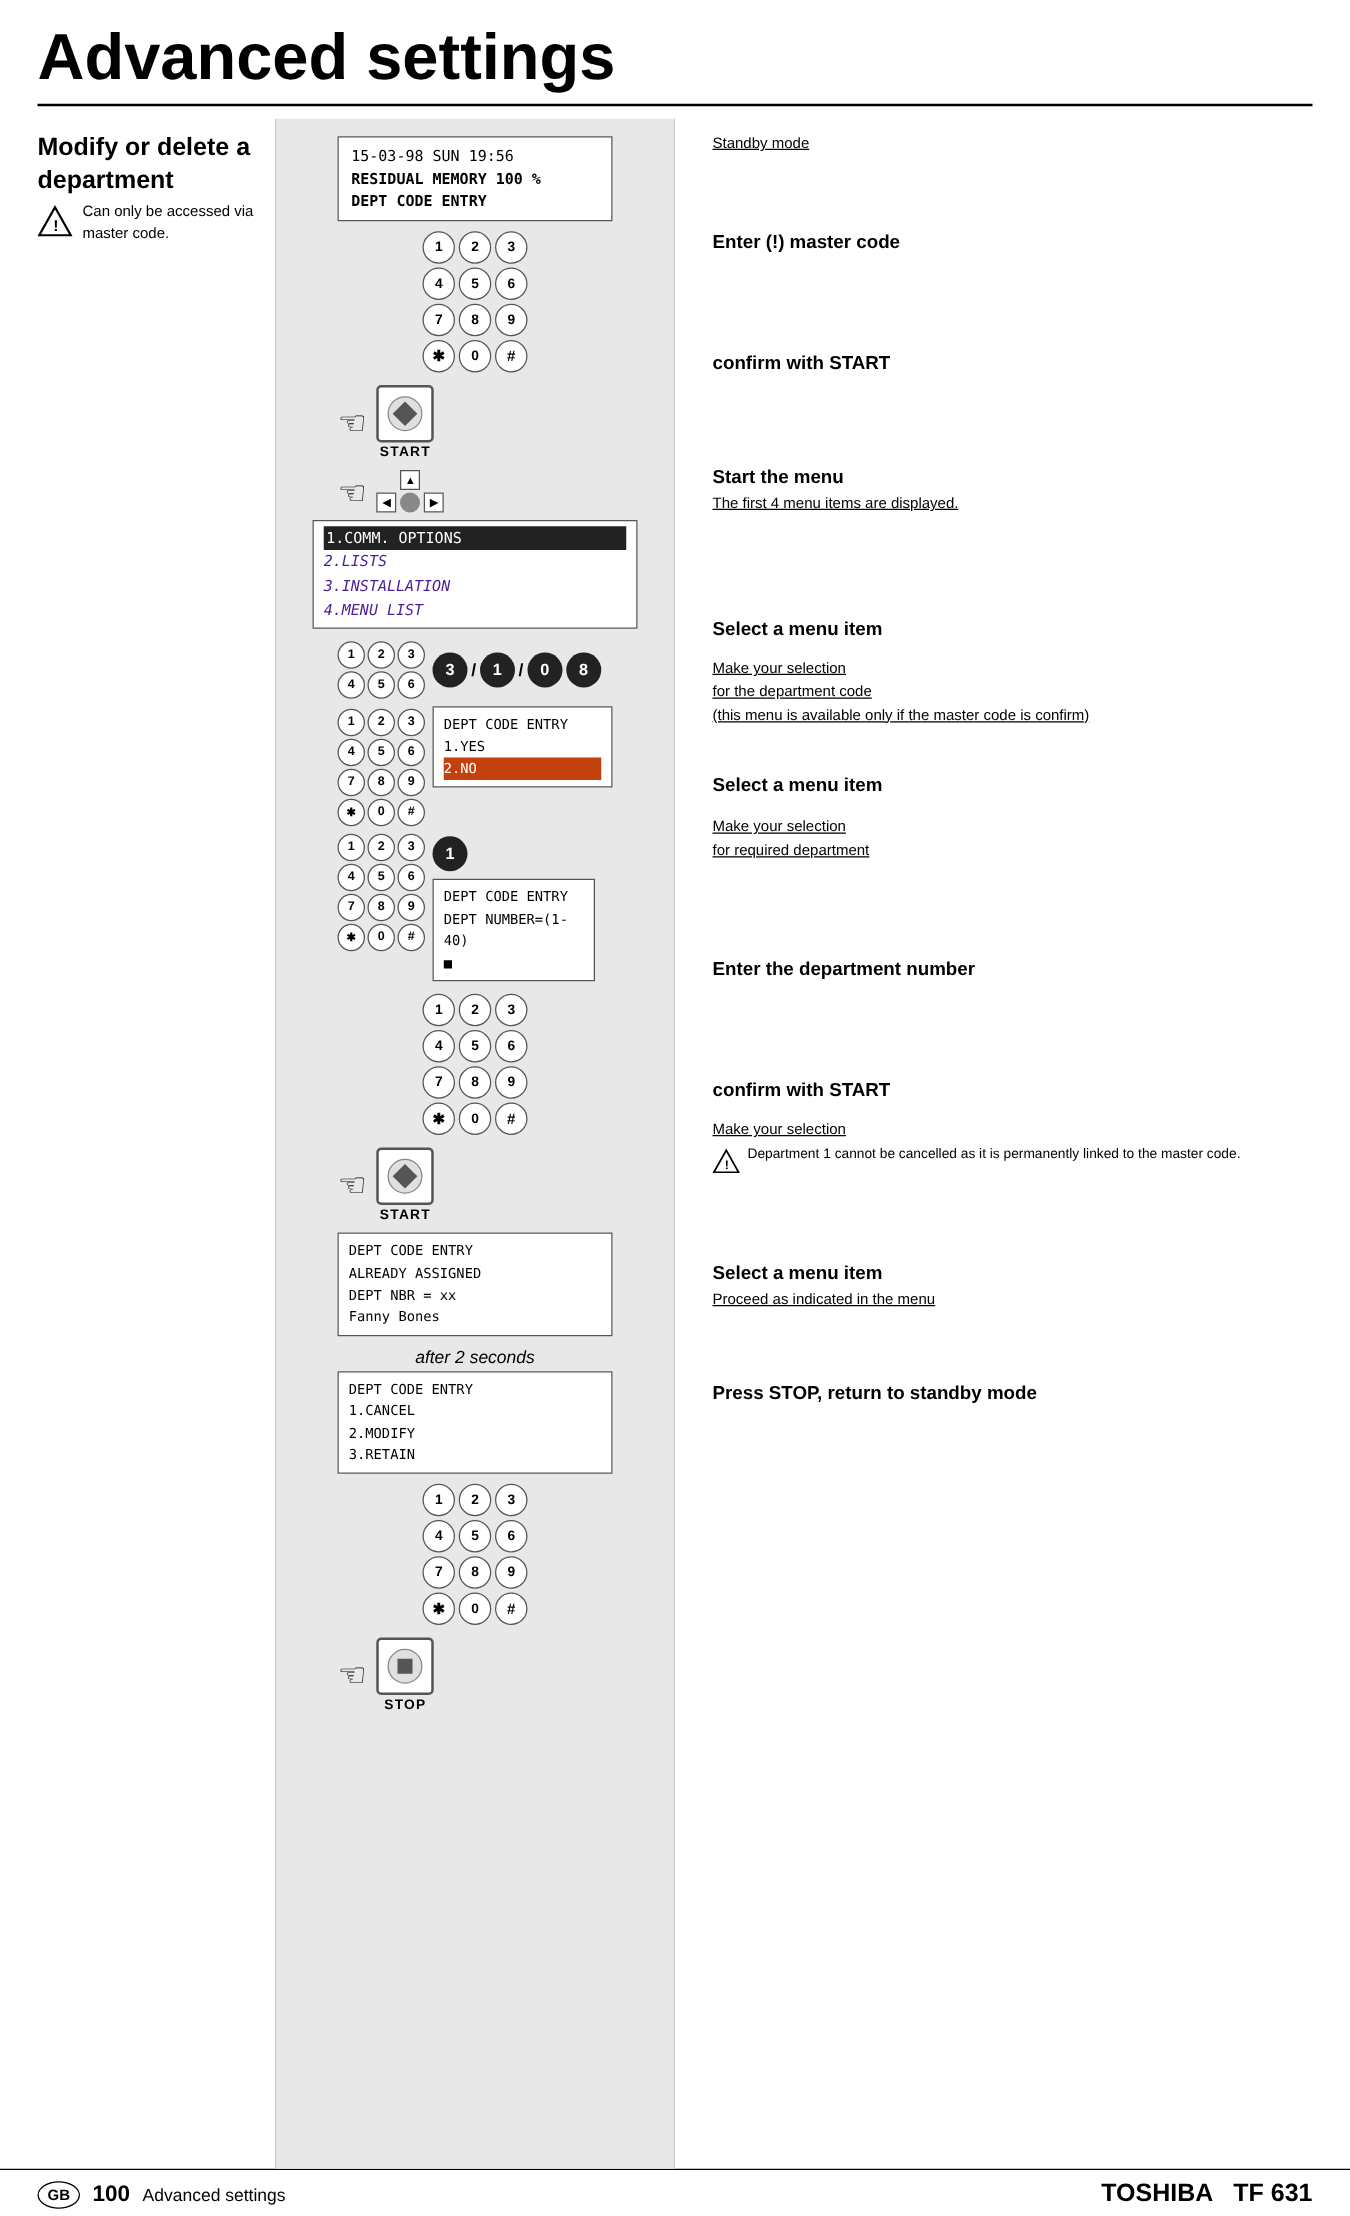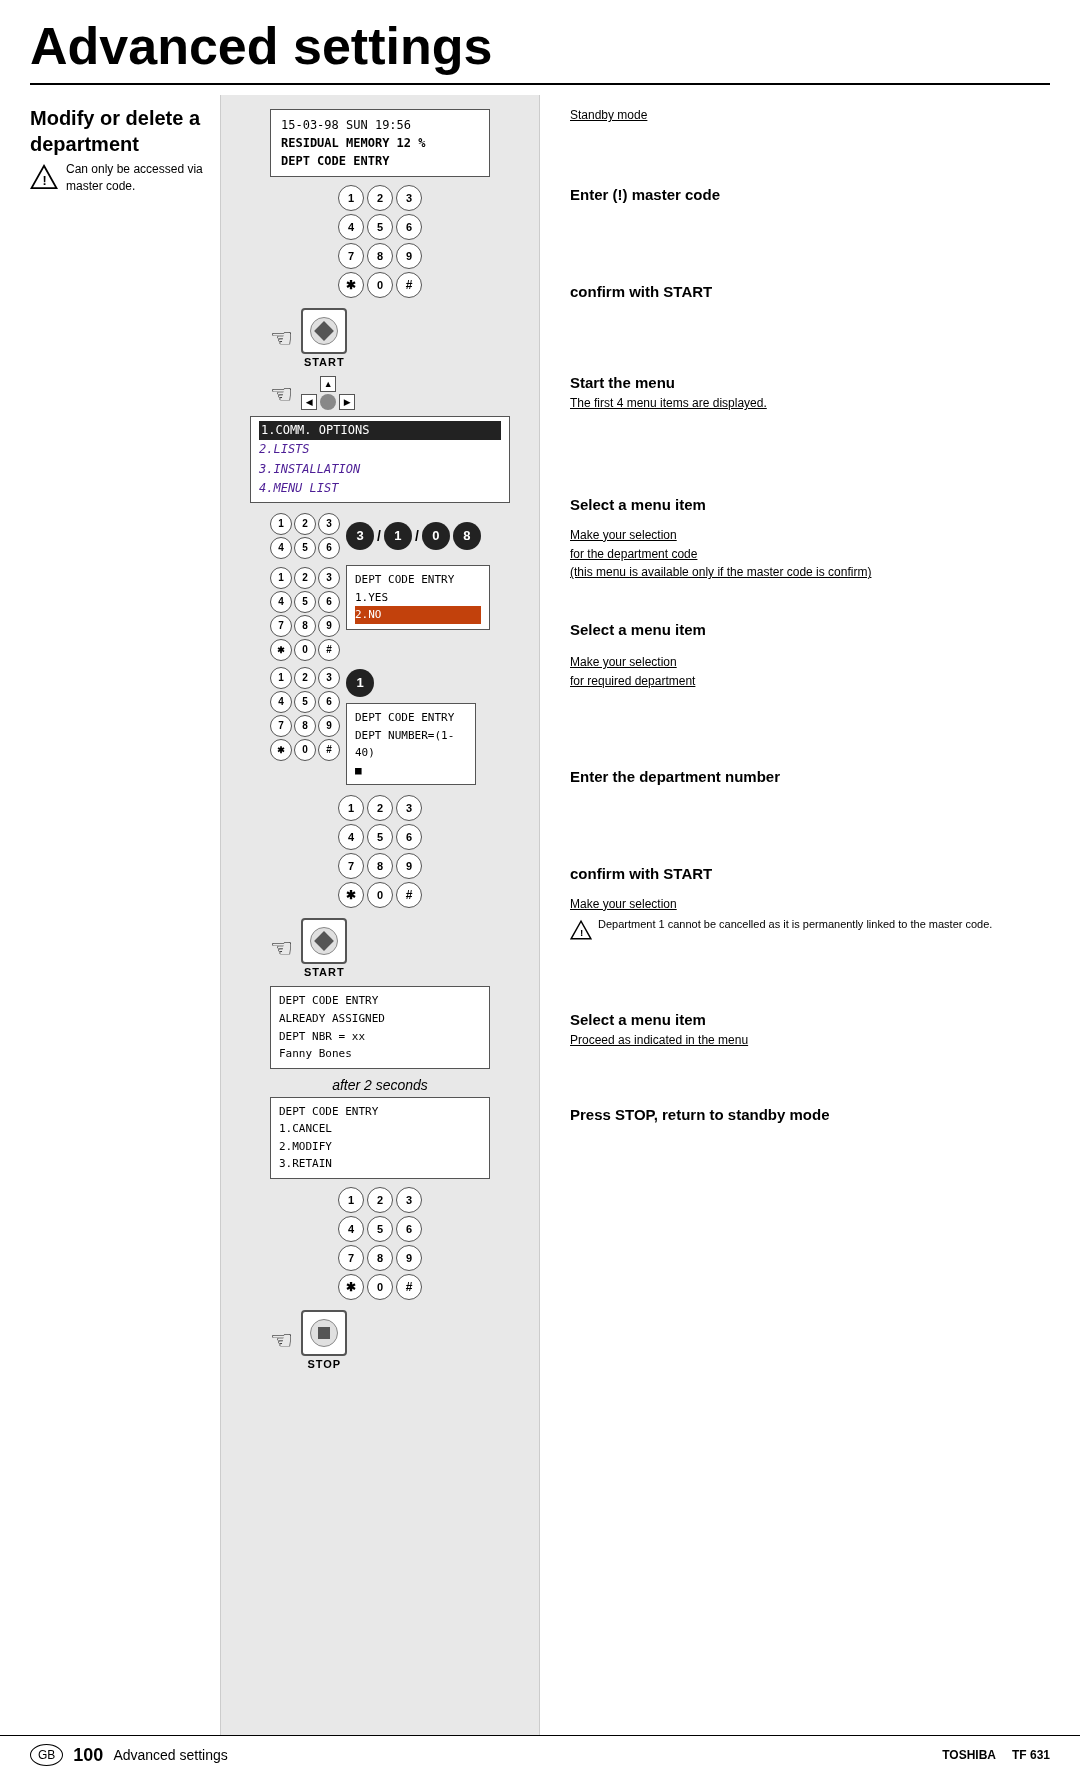--- a/index.html
+++ b/index.html
@@ -347,34 +347,34 @@
     .footer-left {
       display: flex;
       align-items: center;
       gap: 10px;
     }
     .footer-badge {
       border: 1.5px solid #000;
       border-radius: 50%;
       padding: 3px 7px;
       font-size: 12px;
-      font-weight: normal;
+      font-weight: bold;
     }
     .footer-page {
       font-size: 18px;
       font-weight: bold;
     }
     .footer-section {
       font-size: 14px;
     }
     .footer-right {
       display: flex;
       align-items: center;
       gap: 16px;
-      font-size: 12px;
+      font-size: 20px;
       font-weight: bold;
     }
 
     
     .standby-text {
       font-size: 12px;
       color: #000;
       margin-bottom: 6px;
       width: 100%;
     }
@@ -395,21 +395,21 @@
         <text x="18" y="29" font-size="18" font-weight="bold" fill="#000">!</text>
       </svg>
       <span class="warning-text">Can only be accessed via master code.</span>
     </div>
   </div>
 
   <div class="center-col">
 
     <div class="screen-box">
       <span class="screen-line">15-03-98   SUN   19:56</span>
-      <span class="screen-line screen-bold">RESIDUAL MEMORY 12 %</span>
+      <span class="screen-line screen-bold">RESIDUAL MEMORY 100 %</span>
       <span class="screen-line screen-bold">DEPT CODE ENTRY</span>
     </div>
 
     <div class="keypad">
       <div class="key">1</div>
       <div class="key">2</div>
       <div class="key">3</div>
       <div class="key">4</div>
       <div class="key">5</div>
       <div class="key">6</div>

